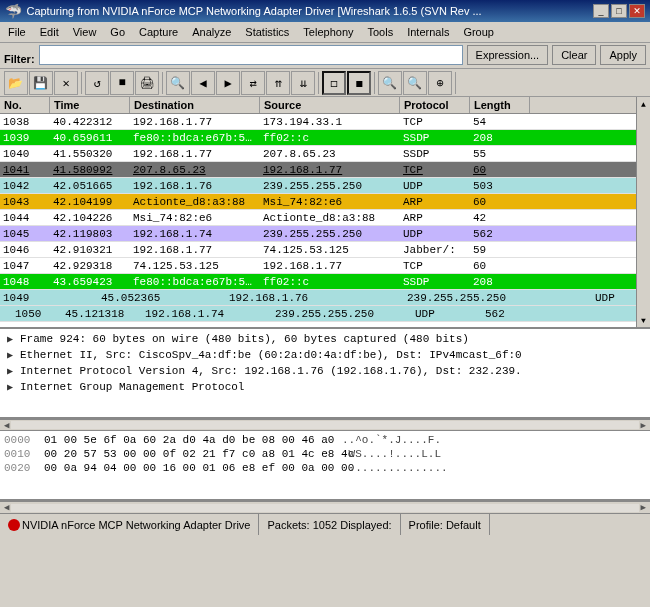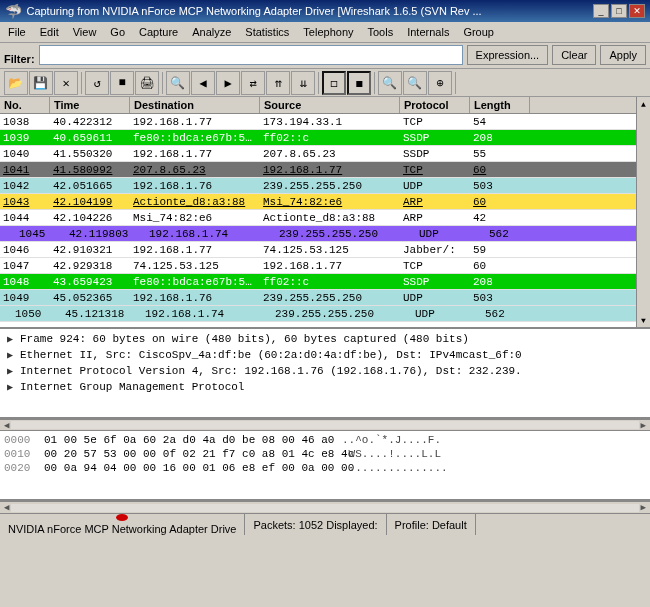--- a/index.html
+++ b/index.html
@@ -217,21 +217,21 @@
       font-family: 'Segoe UI', Arial, sans-serif;
       font-size: 11px;
     }
     .status-section {
       padding: 0 8px;
       border-right: 1px solid #888;
       height: 100%;
       display: flex;
       align-items: center;
     }
-    .status-section:first-child { gap: 2px; flex-direction: column; }
+    .status-section:first-child { gap: 2px; }
     .status-dot {
       width: 12px;
       height: 12px;
       background: #cc0000;
       border-radius: 50%;
       display: inline-block;
     }
     
     #packet-list { position: relative; }
     .vscroll {
@@ -369,37 +369,37 @@
         <div class="cell">60</div>
       </div>
       <div class="packet-row" style="background: rgb(168, 222, 222); color: black;">
         <div class="cell">1042</div>
         <div class="cell">42.051665</div>
         <div class="cell">192.168.1.76</div>
         <div class="cell">239.255.255.250</div>
         <div class="cell">UDP</div>
         <div class="cell">503</div>
       </div>
-      <div class="packet-row" style="background: #fde047; color: black; text-decoration: underline;">
+      <div class="packet-row" style="background: #eab308; color: black;">
         <div class="cell">1043</div>
         <div class="cell">42.104199</div>
         <div class="cell">Actionte_d8:a3:88</div>
         <div class="cell">Msi_74:82:e6</div>
         <div class="cell">ARP</div>
         <div class="cell">60</div>
       </div>
       <div class="packet-row" style="background: white; color: black;">
         <div class="cell">1044</div>
         <div class="cell">42.104226</div>
         <div class="cell">Msi_74:82:e6</div>
         <div class="cell">Actionte_d8:a3:88</div>
         <div class="cell">ARP</div>
         <div class="cell">42</div>
       </div>
-      <div class="packet-row" style="background: #8b5cf6; color: black; padding-left: 16px;">
+      <div class="packet-row" style="background: #c4b5fd; color: black;">
         <div class="cell">1045</div>
         <div class="cell">42.119803</div>
         <div class="cell">192.168.1.74</div>
         <div class="cell">239.255.255.250</div>
         <div class="cell">UDP</div>
         <div class="cell">562</div>
       </div>
       <div class="packet-row" style="background: white; color: black;">
         <div class="cell">1046</div>
         <div class="cell">42.910321</div>
@@ -417,21 +417,21 @@
         <div class="cell">60</div>
       </div>
       <div class="packet-row" style="background: rgb(0, 204, 0); color: white;">
         <div class="cell">1048</div>
         <div class="cell">43.659423</div>
         <div class="cell">fe80::bdca:e67b:5eb7:!</div>
         <div class="cell">ff02::c</div>
         <div class="cell">SSDP</div>
         <div class="cell">208</div>
       </div>
-      <div class="packet-row" style="background: rgb(168, 222, 222); color: black;">
+      <div class="packet-row" style="background: rgb(168, 222, 222); color: black; gap: 48px;">
         <div class="cell">1049</div>
         <div class="cell">45.052365</div>
         <div class="cell">192.168.1.76</div>
         <div class="cell">239.255.255.250</div>
         <div class="cell">UDP</div>
         <div class="cell">503</div>
       </div>
       <div class="packet-row" style="background: rgb(168, 222, 222); color: black; padding-left: 12px;">
         <div class="cell">1050</div>
         <div class="cell">45.121318</div>

